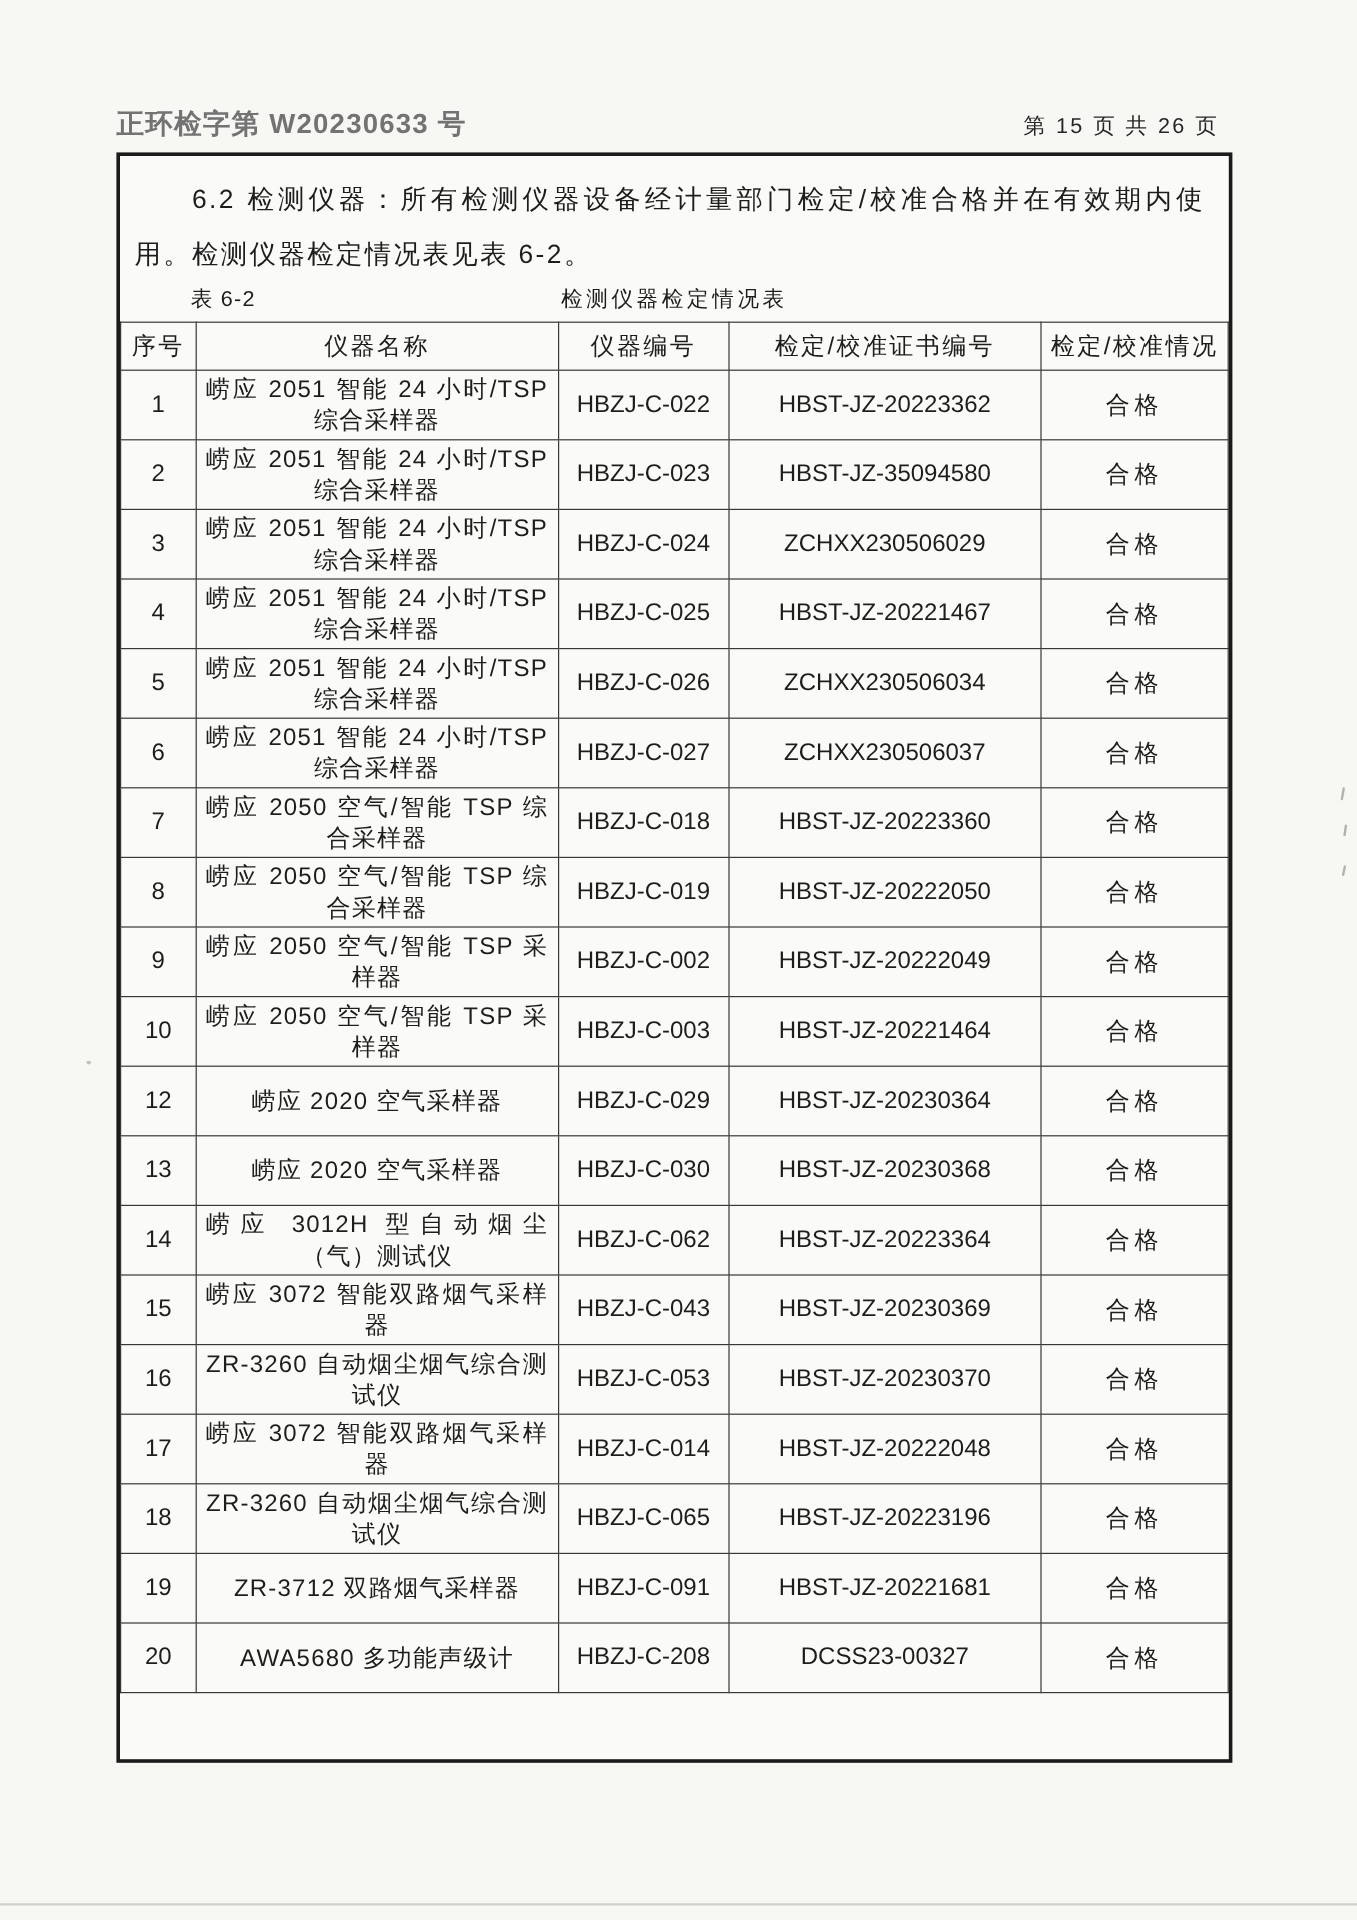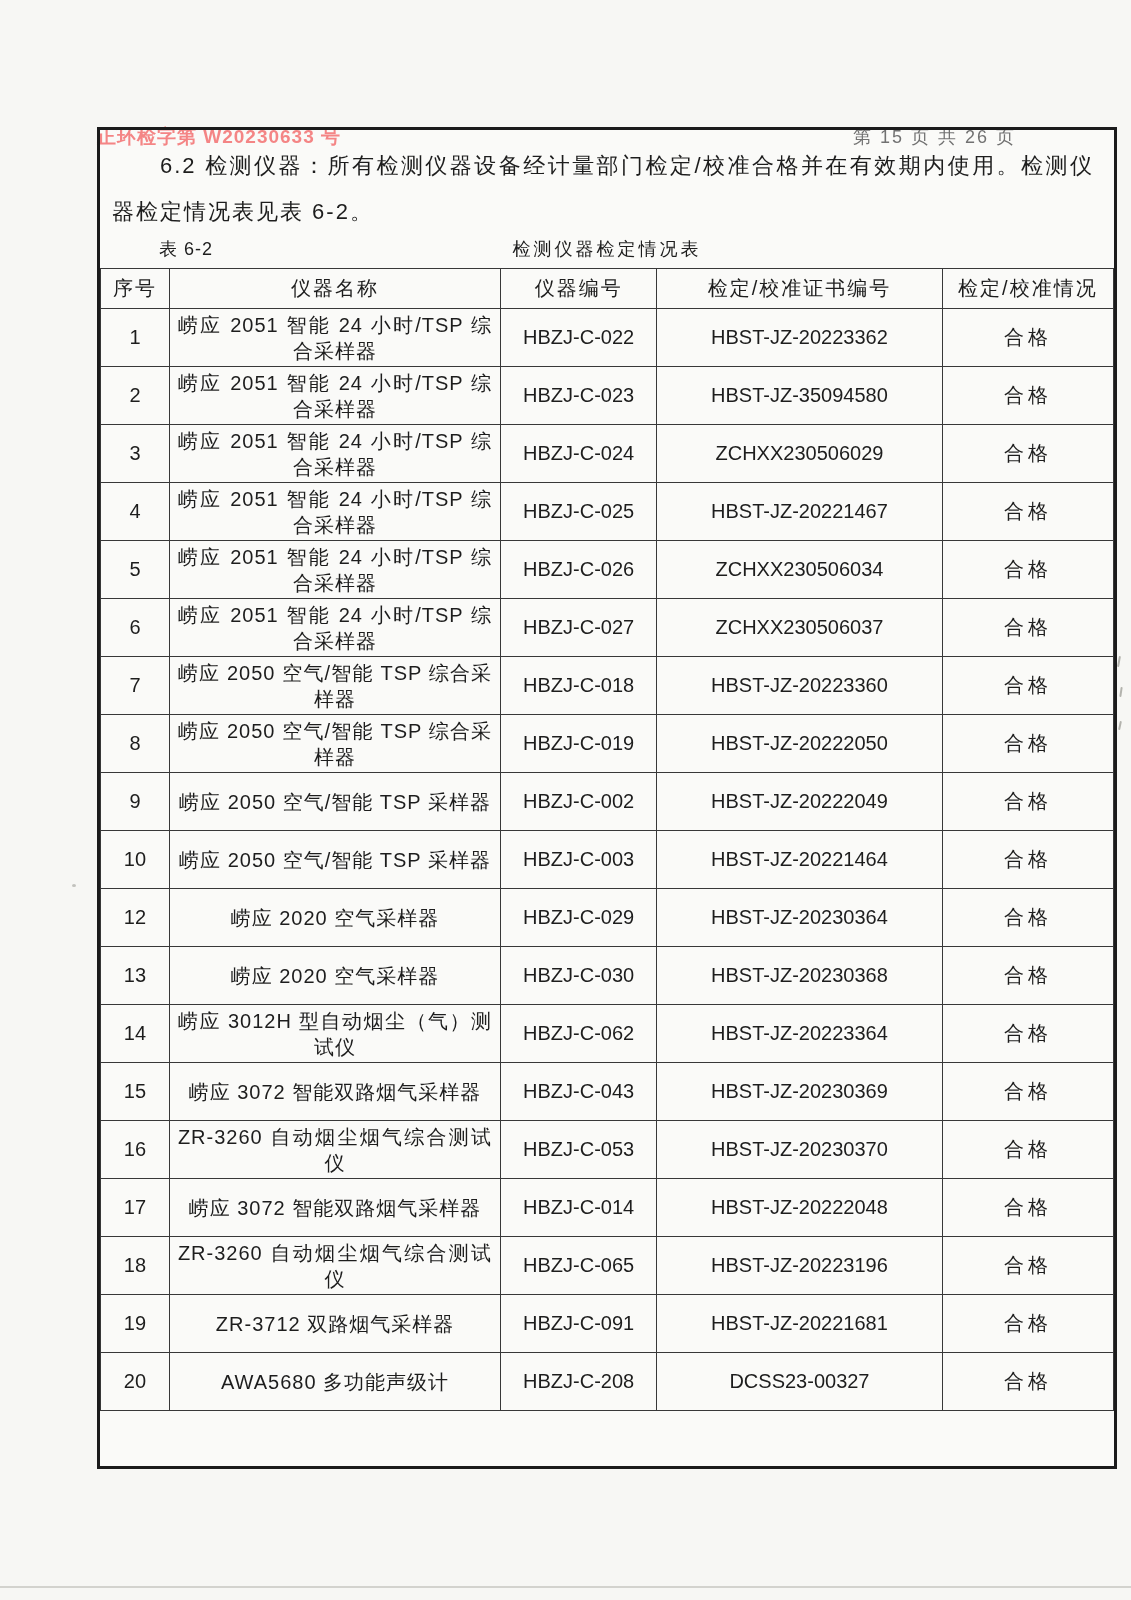--- a/index.html
+++ b/index.html
@@ -12,35 +12,34 @@
     overflow: hidden;
   }
   .page-header {
     position: absolute;
     left: 97px; top: 88px; width: 919px;
     display: flex;
     justify-content: space-between;
     align-items: baseline;
   }
   .doc-number {
-    font-size: 19px;
+    font-size: 23px;
     font-weight: bold;
-    color: #ef4444;
+    color: #737373;
     letter-spacing: 1px;
-    margin-top: 36px;
   }
   .page-indicator {
     font-size: 18px;
     color: #262626;
     letter-spacing: 2px;
   }
   .content-box {
     position: absolute;
     left: 97px; top: 127px;
-    width: 1020px; height: 1342px;
+    width: 930px; height: 1342px;
     border: 3px solid #1b1b1b;
     box-sizing: border-box;
     background: rgba(255,255,255,0.35);
   }
   .para {
     margin: 0;
     padding: 13px 20px 0 12px;
     font-size: 22px;
     line-height: 46px;
     color: #1d1d1d;

